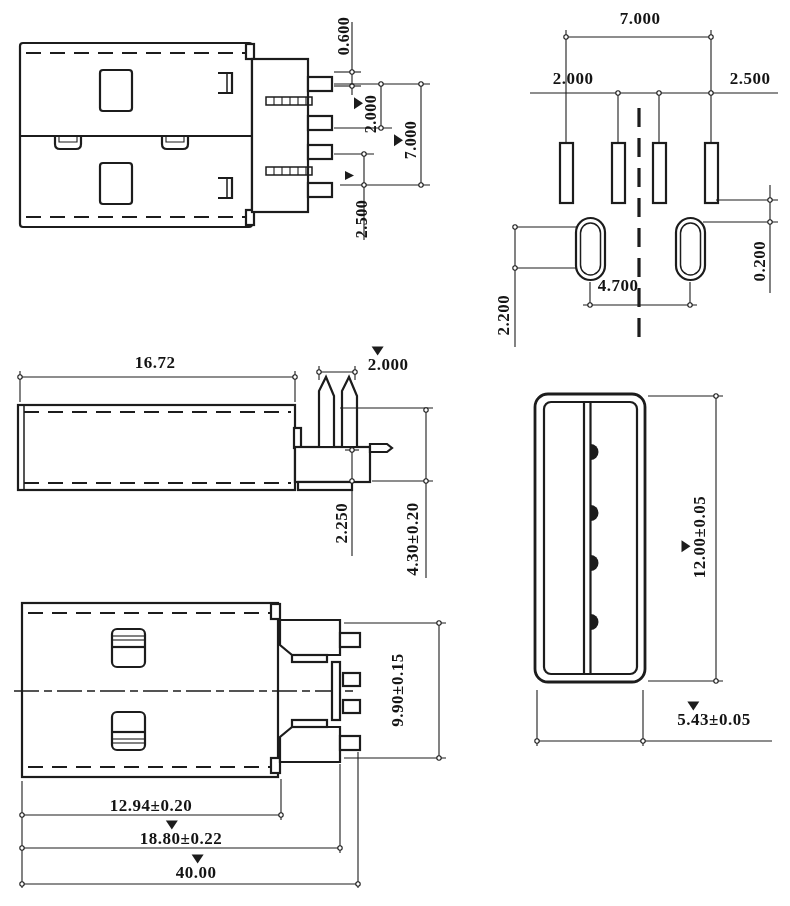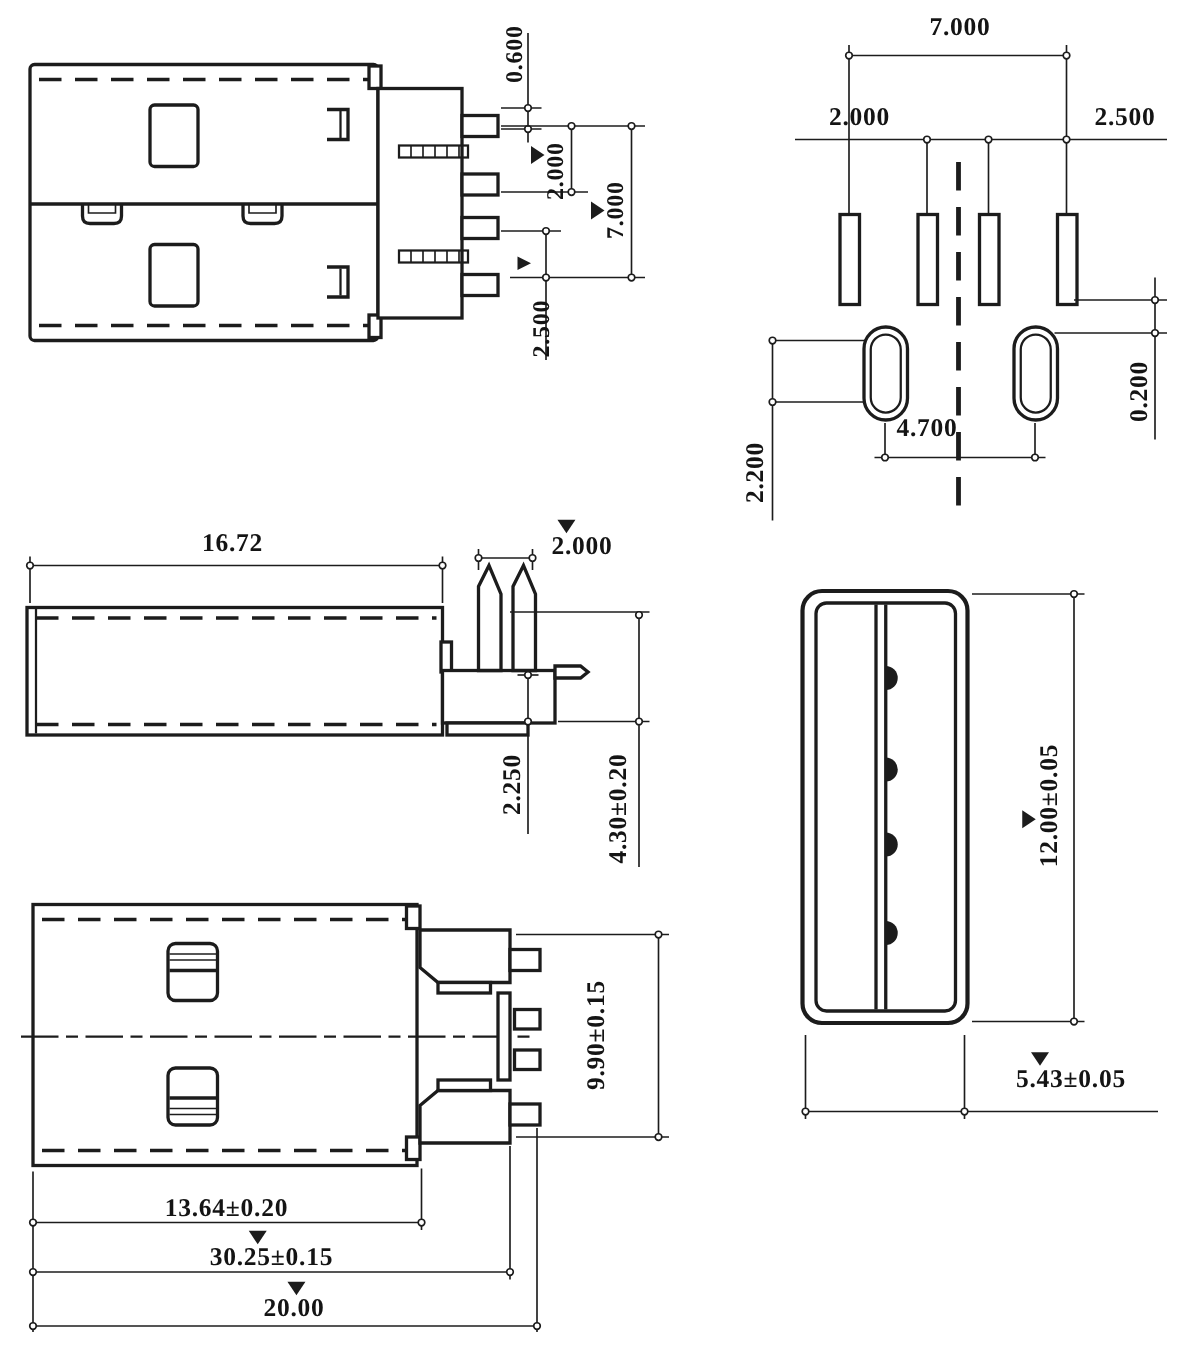--- a/index.html
+++ b/index.html
@@ -261,20 +261,20 @@
 <div class="dim v" style="left:759px;top:261px"><span>0.200</span></div>
 <div class="dim" style="left:618px;top:285px"><span>4.700</span></div>
 <div class="dim v" style="left:503px;top:315px"><span>2.200</span></div>
 
 <div class="dim" style="left:155px;top:362px"><span>16.72</span></div>
 <div class="dim" style="left:388px;top:364px"><span class="tri" style="left:4px"></span><span>2.000</span></div>
 <div class="dim v" style="left:341px;top:523px"><span>2.250</span></div>
 <div class="dim v" style="left:412px;top:539px"><span>4.30±0.20</span></div>
 
 <div class="dim v" style="left:397px;top:690px"><span>9.90±0.15</span></div>
-<div class="dim" style="left:151px;top:805px"><span>13.64±0.20</span></div>
-<div class="dim" style="left:181px;top:838px"><span class="tri" style="left:26px"></span><span>30.25±0.15</span></div>
-<div class="dim" style="left:196px;top:872px"><span class="tri" style="left:16px"></span><span>20.00</span></div>
+<div class="dim" style="left:151px;top:805px"><span>12.94±0.20</span></div>
+<div class="dim" style="left:181px;top:838px"><span class="tri" style="left:26px"></span><span>18.80±0.22</span></div>
+<div class="dim" style="left:196px;top:872px"><span class="tri" style="left:16px"></span><span>40.00</span></div>
 
 <div class="dim v" style="left:699px;top:537px"><span class="tri" style="left:26px"></span><span>12.00±0.05</span></div>
 <div class="dim" style="left:714px;top:719px"><span class="tri" style="left:10px"></span><span>5.43±0.05</span></div>
 
 </div>
 
 </body></html>

